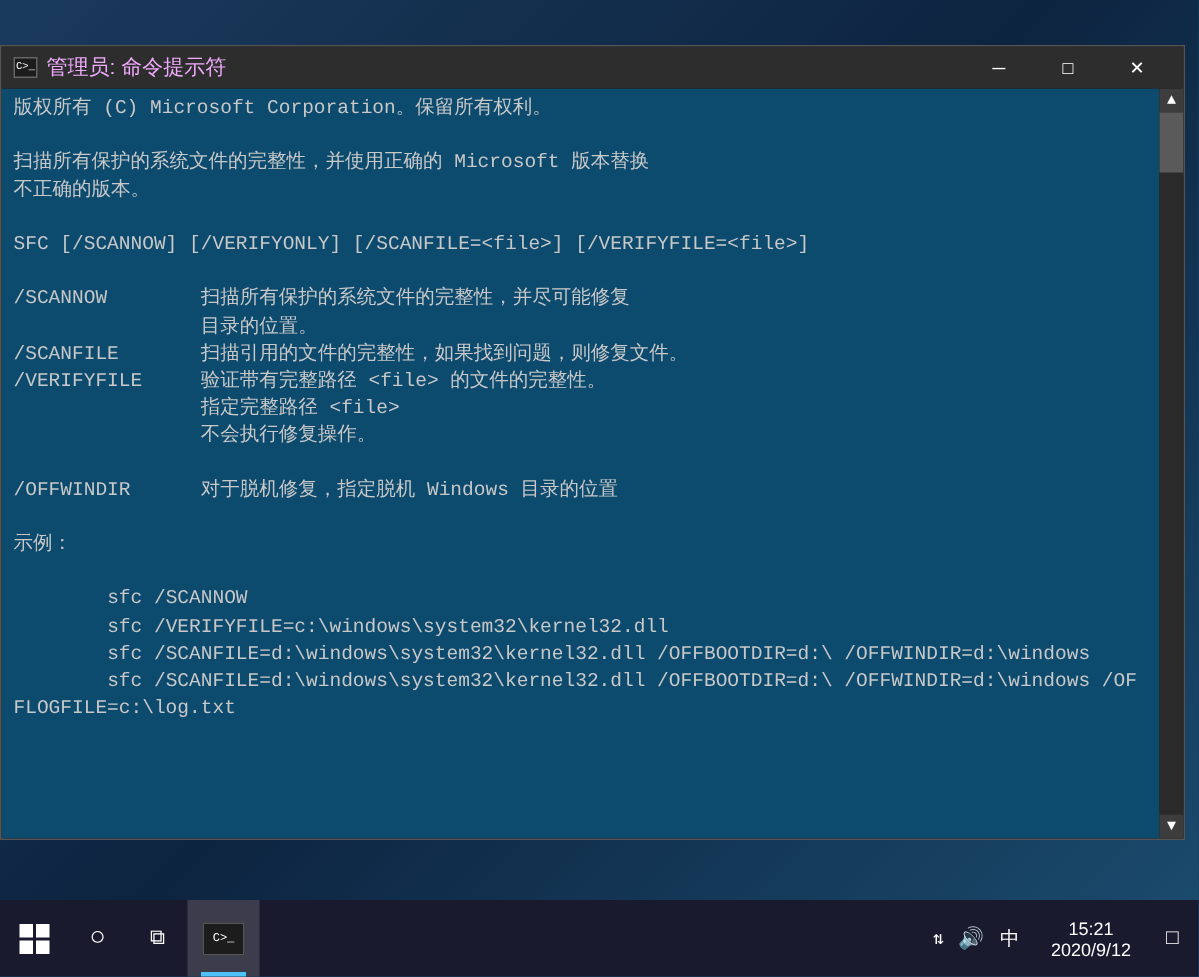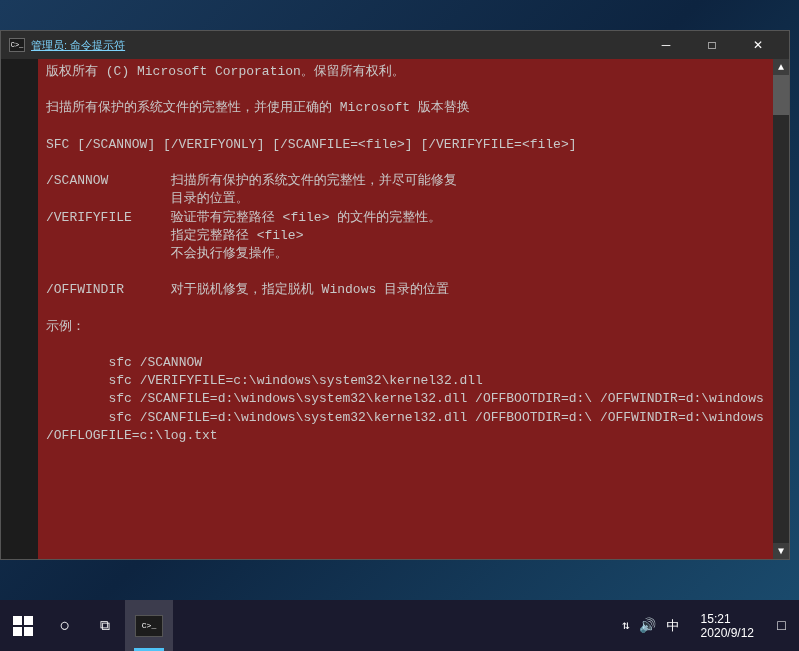--- a/index.html
+++ b/index.html
@@ -129,21 +129,21 @@
     .tray-icon {
       color: white;
       font-size: 14px;
       cursor: pointer;
       padding: 0 3px;
     }
 
     .taskbar-clock {
       display: flex;
       flex-direction: column;
-      align-items: flex-start;
+      align-items: center;
       justify-content: center;
       padding: 0 10px;
       height: 39px;
       color: white;
       font-size: 12px;
       font-family: Arial, sans-serif;
       cursor: pointer;
     }
 
     .taskbar-notification {
@@ -186,25 +186,24 @@
       margin-right: 6px;
       display: flex;
       align-items: center;
       justify-content: center;
       font-size: 7px;
       color: white;
       font-family: 'Courier New', monospace;
     }
 
     .cmd-titlebar-text {
-      color: #7dd3fc;
-      font-size: 11px;
+      color: #f0abfc;
+      font-size: 14px;
       font-family: Arial, sans-serif;
       flex: 1;
-      text-decoration: underline;
     }
 
     .cmd-titlebar-buttons {
       display: flex;
       align-items: center;
       gap: 0;
     }
 
     .titlebar-btn {
       width: 46px;
@@ -228,22 +227,21 @@
 
     .cmd-text-area {
       flex: 1;
       overflow-y: auto;
       overflow-x: hidden;
       padding: 4px 8px;
       color: #c8c8c8;
       font-family: 'Courier New', Courier, monospace;
       font-size: 13px;
       line-height: 1.4;
-      background: #7f1d1d;
-      margin-left: 37px;
+      background: #0c4a6e;
     }
 
     .cmd-scrollbar {
       width: 16px;
       background: #2d2d2d;
       display: flex;
       flex-direction: column;
       align-items: center;
     }
 
@@ -294,25 +292,27 @@
         <div class="titlebar-btn">□</div>
         <div class="titlebar-btn close">✕</div>
       </div>
     </div>
 
     <div class="cmd-content">
       <div class="cmd-text-area" id="cmd-output">
           <div class="cmd-line">版权所有 (C) Microsoft Corporation。保留所有权利。</div>
           <div class="cmd-line">&nbsp;</div>
           <div class="cmd-line">扫描所有保护的系统文件的完整性，并使用正确的 Microsoft 版本替换</div>
+          <div class="cmd-line">不正确的版本。</div>
           <div class="cmd-line">&nbsp;</div>
           <div class="cmd-line">SFC [/SCANNOW] [/VERIFYONLY] [/SCANFILE=&lt;file&gt;] [/VERIFYFILE=&lt;file&gt;]</div>
           <div class="cmd-line">&nbsp;</div>
           <div class="cmd-line">/SCANNOW        扫描所有保护的系统文件的完整性，并尽可能修复</div>
           <div class="cmd-line">                目录的位置。</div>
+          <div class="cmd-line">/SCANFILE       扫描引用的文件的完整性，如果找到问题，则修复文件。</div>
           <div class="cmd-line">/VERIFYFILE     验证带有完整路径 &lt;file&gt; 的文件的完整性。</div>
           <div class="cmd-line">                指定完整路径 &lt;file&gt;</div>
           <div class="cmd-line">                不会执行修复操作。</div>
           <div class="cmd-line">&nbsp;</div>
           <div class="cmd-line">/OFFWINDIR      对于脱机修复，指定脱机 Windows 目录的位置</div>
           <div class="cmd-line">&nbsp;</div>
           <div class="cmd-line">示例：</div>
           <div class="cmd-line">&nbsp;</div>
           <div class="cmd-line">        sfc /SCANNOW</div>
           <div class="cmd-line">        sfc /VERIFYFILE=c:\windows\system32\kernel32.dll</div>

